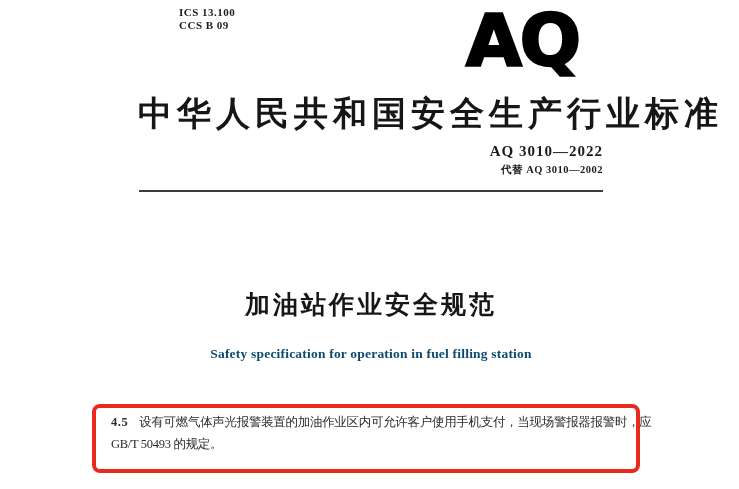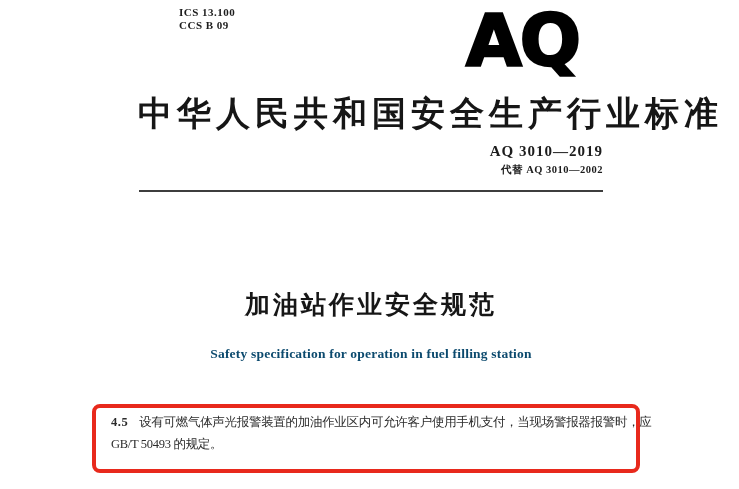--- a/index.html
+++ b/index.html
@@ -111,21 +111,21 @@
 <div class="abs ics-block">
   <div>ICS 13.100</div>
   <div>CCS B 09</div>
 </div>
 
 <div class="abs aq-logo">AQ</div>
 
 <div class="abs org-title">中华人民共和国安全生产行业标准</div>
 
 <div class="abs std-block">
-  <div class="std-no">AQ 3010—2019</div>
+  <div class="std-no">AQ 3010—2022</div>
   <div class="std-replaces">代替 AQ 3010—2002</div>
 </div>
 
 <div class="abs header-rule"></div>
 
 <div class="abs center-col doc-title-zh">加油站作业安全规范</div>
 
 <div class="abs center-col doc-title-en">Safety specification for operation in fuel filling station</div>
 
 <div class="abs highlight-box" style="border-color: rgb(232, 41, 28);">

